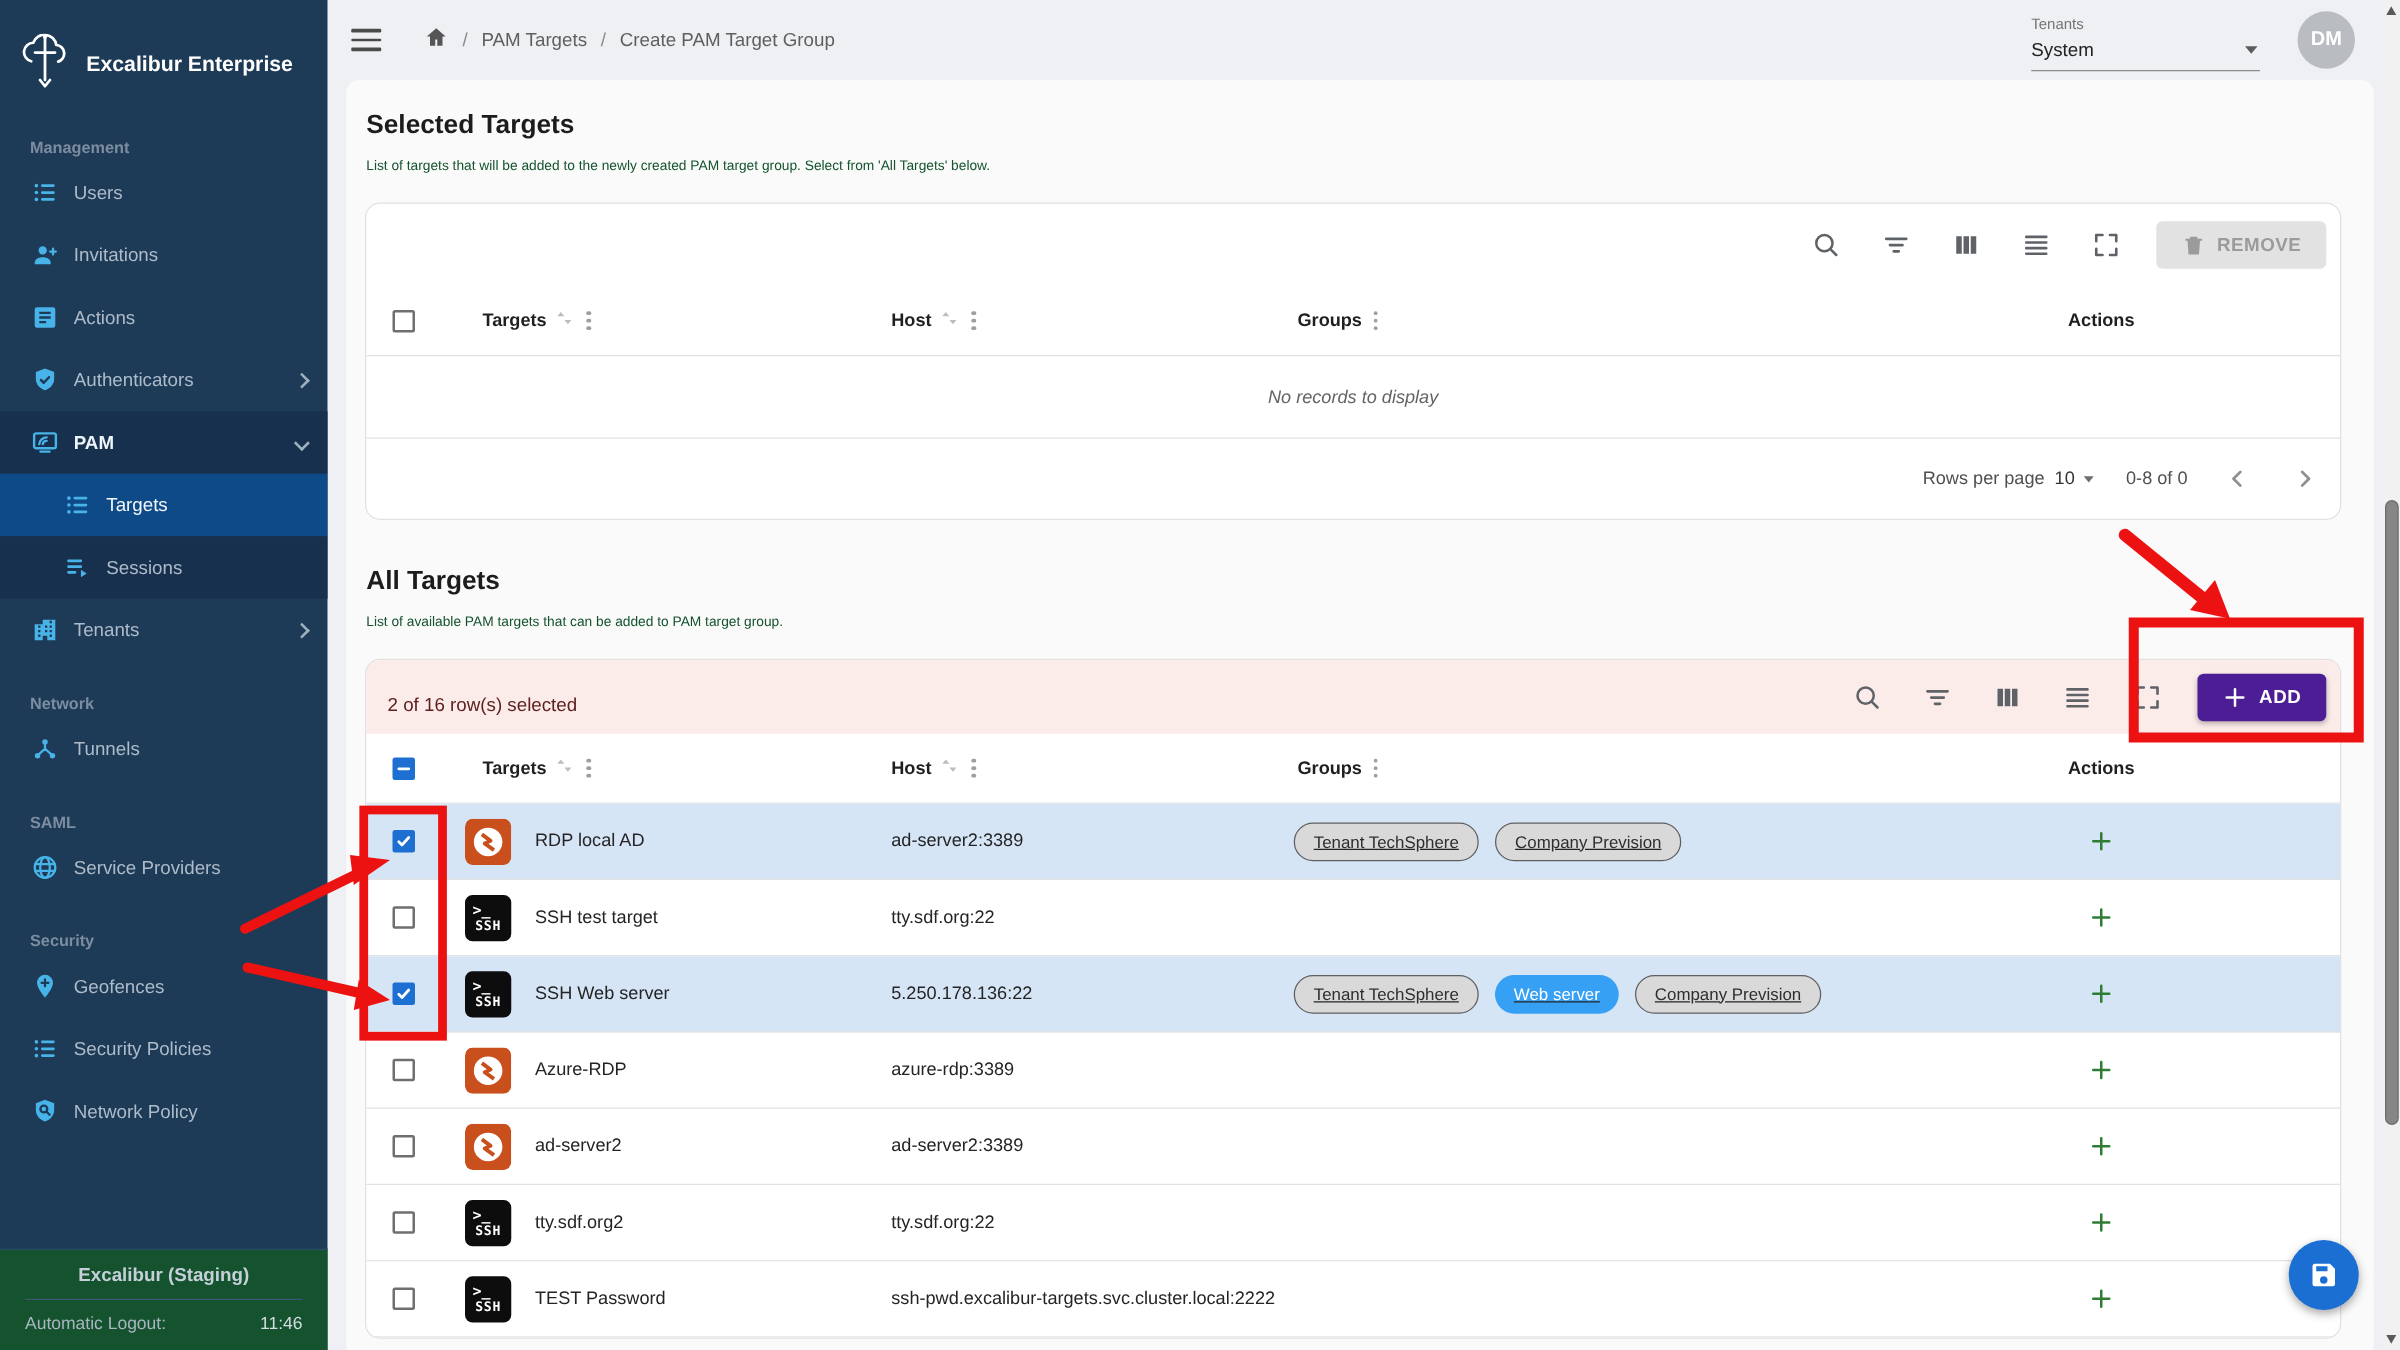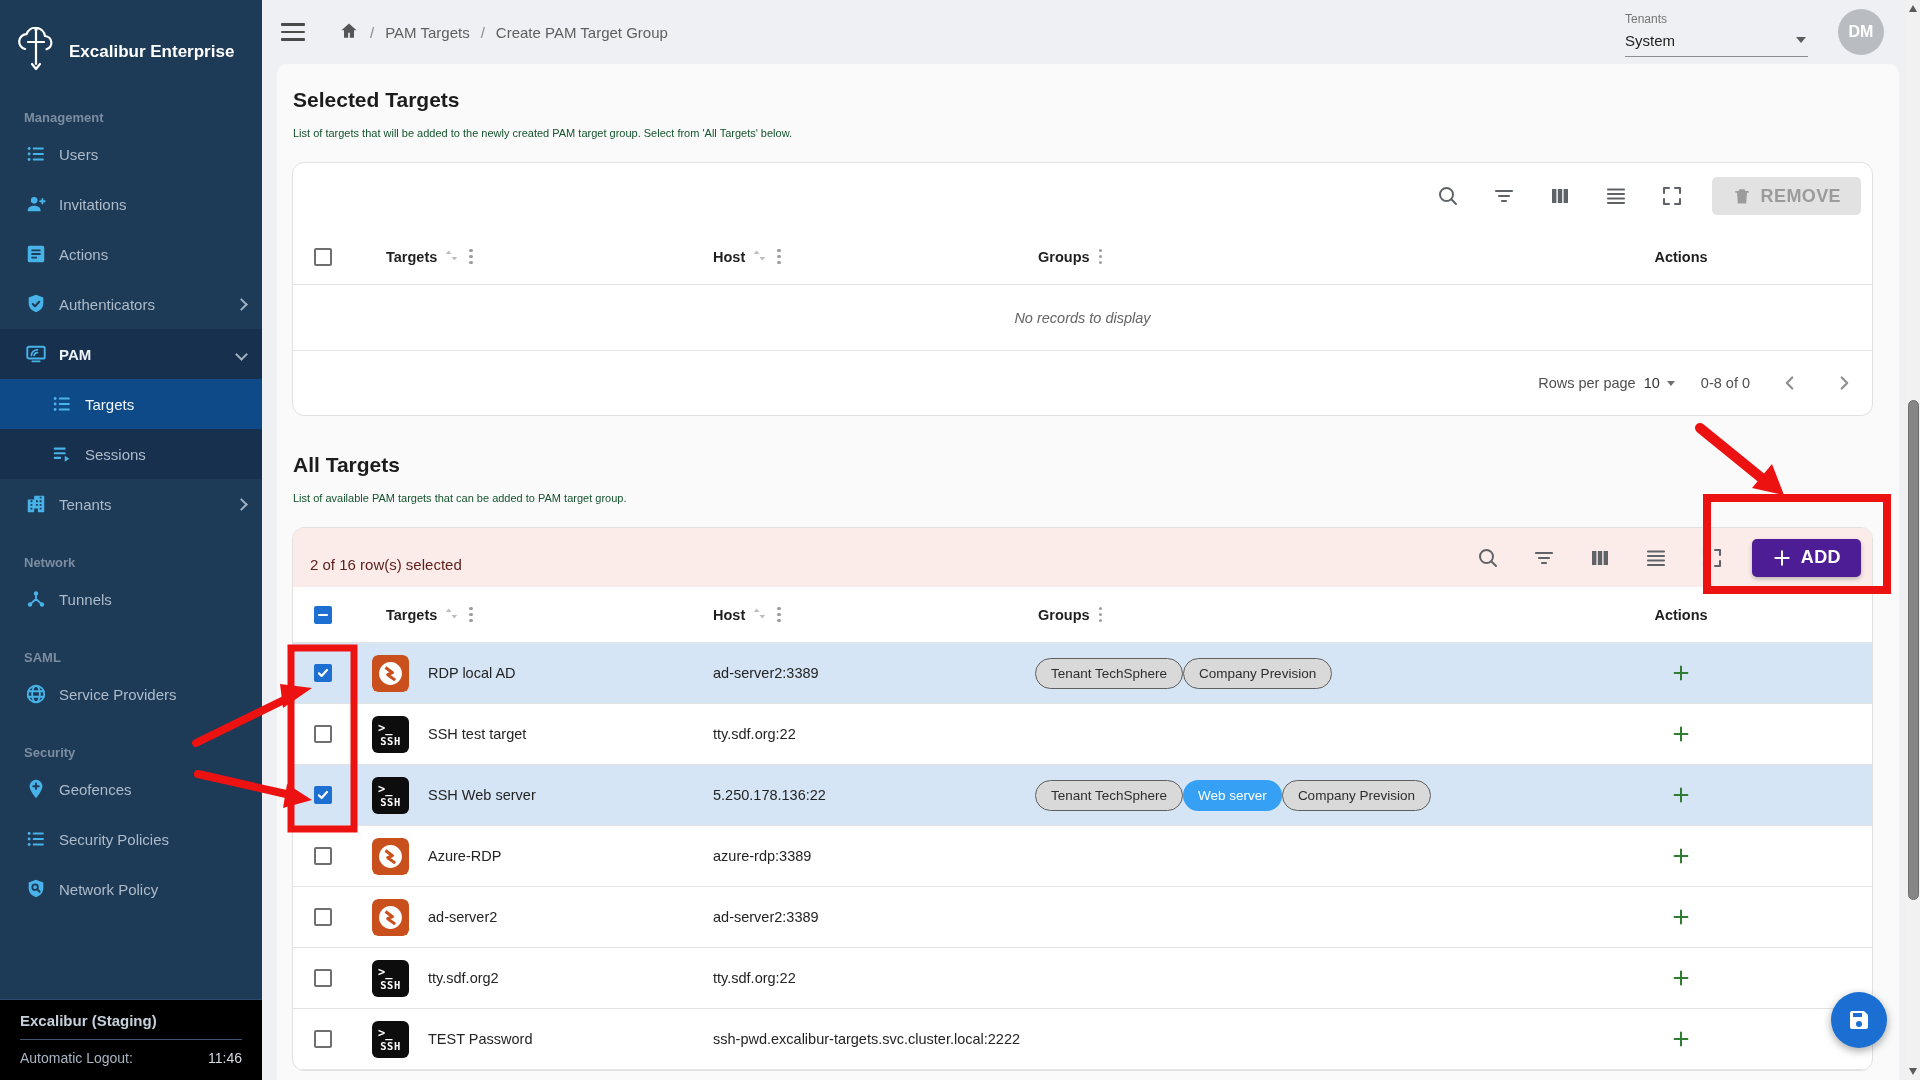--- a/index.html
+++ b/index.html
@@ -17,21 +17,21 @@
   .nav-item .ic svg { width:22px; height:22px; }
   .nav-item .lbl { color:#aebbc9; font-size:15px; margin-left:11px; }
   .nav-item.dark { background:#17304e; }
   .nav-item.active { background:#0e4a87; }
   .nav-item.active .lbl { color:#f2f7fc; }
   .nav-item.boldlbl .lbl { color:#eef3f8; font-weight:bold; }
   .nav-item.child { padding-left:50px; }
   .chev { position:absolute; right:16px; width:9px; height:9px; border-right:2px solid #9fb0bf; border-bottom:2px solid #9fb0bf; }
   .chev.right { transform:rotate(-45deg); }
   .chev.down { transform:rotate(45deg); }
-  .side-footer { position:absolute; left:0; bottom:0; width:262px; background:#000000; border-top:1px solid #2c4a6e; padding:12px 20px 14px 20px; }
+  .side-footer { position:absolute; left:0; bottom:0; width:262px; background:#14532d; border-top:1px solid #2c4a6e; padding:12px 20px 14px 20px;text-align:center; }
   .env-name { color:#c6d0db; font-weight:bold; font-size:15px; padding-bottom:10px; border-bottom:1px solid #3d5675; }
   .logout-line { display:flex; justify-content:space-between; padding-top:10px; color:#a9b5c2; font-size:14px; }
   .logout-time { color:#d4dce4; }
 
   
   .topbar { position:absolute; left:262px; top:0; right:14px; height:64px; display:flex; align-items:center; background:#eef0f3; z-index:4; }
   .hamburger { width:24px; height:18px; margin-left:19px; display:flex; flex-direction:column; justify-content:space-between; cursor:pointer; }
   .hamburger span { height:2.6px; background:#4a4a4a; border-radius:1px; }
   .crumbs { display:flex; align-items:center; gap:11px; margin-left:34px; font-size:15px; color:#5f5f5f; }
   .crumb-sep { color:#8a8a8a; }
@@ -49,42 +49,42 @@
   p.sec-desc { font-size:11px; color:#14532d; margin:15px 0 0 1px; }
   .card { width:1581px; background:#fff; border:1px solid #e1e1e1; border-radius:12px; margin-top:23px; overflow:hidden; }
 
   
   .tb { display:flex; align-items:center; justify-content:flex-end; height:66px; padding-right:11px; }
   .tb.pink { background:#fbecea; height:59px; justify-content:space-between; padding-left:17px; }
   .sel-text { color:#5f2120; font-size:15px; align-self:flex-end; margin-bottom:14px; }
   .tb-icons { display:flex; align-items:center; }
   .tb-icon { width:40px; height:40px; margin-left:16px; display:flex; align-items:center; justify-content:center; cursor:pointer; border-radius:50%; }
   .tb-icon svg { width:24px; height:24px; }
-  .btn { display:flex; align-items:center; gap:9px; height:38px; border-radius:5px; font-size:18px; font-weight:bold; letter-spacing:.4px; padding:0 20px; margin-left:20px; cursor:pointer; border:none; }
+  .btn { display:flex; align-items:center; gap:9px; height:38px; border-radius:5px; font-size:15px; font-weight:bold; letter-spacing:.4px; padding:0 20px; margin-left:20px; cursor:pointer; border:none; }
   .btn.disabled { background:#e2e2e2; color:#9b9b9b; cursor:default; }
   .btn.green { background:#4c1d95; color:#fff; box-shadow:0 2px 4px rgba(0,0,0,.25); }
   .btn svg { width:20px; height:20px; }
 
   
   .trow { display:grid; grid-template-columns:60px 352px 330px 526px 240px 73px; align-items:center; border-bottom:1px solid #e3e3e3; }
   .thead { height:56px; font-weight:bold; font-size:14.5px; color:#1f1f1f; }
   .tbody-row { height:61px; font-size:14.5px; color:#242424; cursor:pointer; }
   .tbody-row.selected { background:#d5e5f6; }
   .cell-check { display:flex; justify-content:center; }
   .cbx { width:18px; height:18px; border:2px solid #6f6f6f; border-radius:2px; background:#fff; cursor:pointer; display:flex; align-items:center; justify-content:center; }
   .cbx.checked, .cbx.indet { background:#1d6fd2; border-color:#1d6fd2; }
   .cbx svg { width:14px; height:14px; }
   .hcell { display:flex; align-items:center; gap:6px; padding-left:8px; }
   .hcell.centered { justify-content:center; padding-left:0; }
   .sort-ic svg { width:17px; height:17px; }
   .kebab { display:inline-flex; flex-direction:column; gap:2.5px; padding:3px; cursor:pointer; }
   .kebab i { width:3.5px; height:3.5px; border-radius:50%; background:#9e9e9e; }
   .cell-target { display:flex; align-items:center; gap:19px; padding-left:19px; }
   .cell-host { padding-left:8px; }
-  .cell-groups { display:flex; align-items:center; gap:0; }
+  .cell-groups { display:flex; align-items:center; gap:13px;text-decoration:underline; }
   .cell-actions { display:flex; justify-content:center; }
   .plus-btn { width:36px; height:36px; border-radius:50%; display:flex; align-items:center; justify-content:center; cursor:pointer; }
   .plus-btn svg { width:22px; height:22px; }
   .chip { height:31px; display:flex; align-items:center; padding:0 15px; border-radius:16px; font-size:13.5px; }
   .chip.gray { background:#d9d9d9; border:1.5px solid #5f5f5f; color:#2e2e2e; }
   .chip.blue { background:#35a0f4; color:#fff; }
   .empty-row { height:66px; display:flex; align-items:center; justify-content:center; font-style:italic; color:#646464; font-size:14.5px; border-bottom:1px solid #e3e3e3; }
   .pagi { height:64px; display:flex; align-items:center; justify-content:flex-end; gap:26px; padding-right:14px; color:#4f4f4f; font-size:14.5px; }
   .rpp { display:flex; align-items:center; gap:8px; }
   .rpp-select { display:flex; align-items:center; gap:7px; cursor:pointer; color:#333; }

